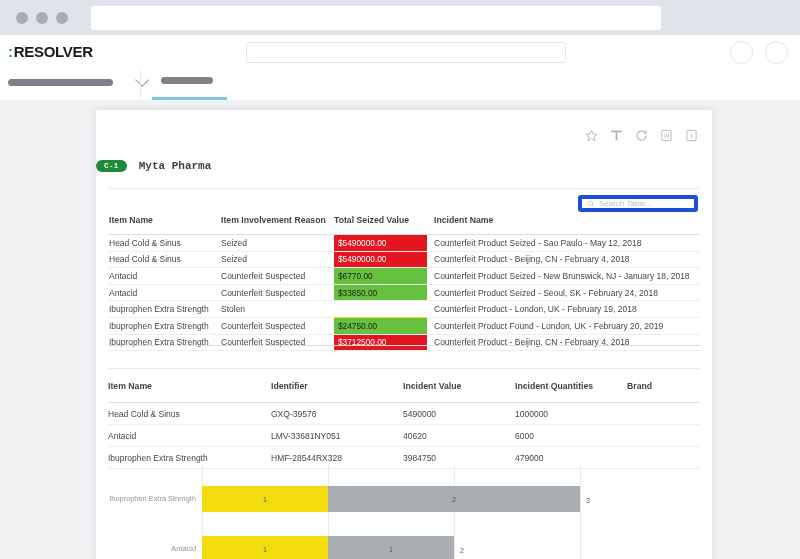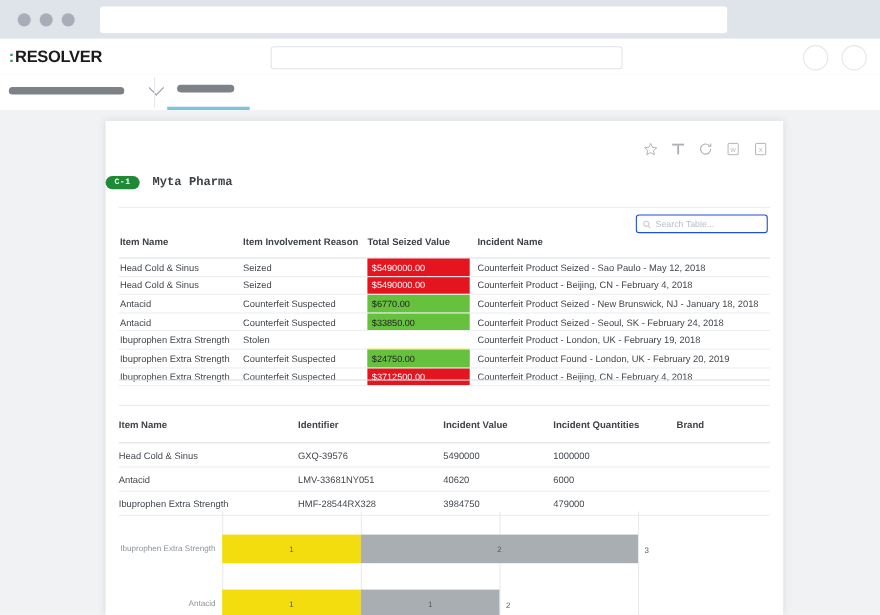--- a/index.html
+++ b/index.html
@@ -82,21 +82,21 @@
   .title-sep{position:absolute;left:12px;top:78px;width:592px;height:1px;background:#e9ebed;}
 
   
   .toolbar{position:absolute;right:14px;top:19px;display:flex;gap:12px;align-items:center;}
   .tb-ic{width:13px;height:13px;opacity:.55;display:block;}
   .tb-ic svg{display:block;}
 
   
   .tbl-search{
     position:absolute;right:14px;top:85px;width:120px;height:17px;
-    border:1px solid #1d4ed8;border-radius:3px;background:#fff;
+    border:4px solid #1d4ed8;border-radius:3px;background:#fff;
     display:flex;align-items:center;padding:0 5px;box-sizing:border-box;
   }
   .tbl-search svg{opacity:.45;margin-right:4px;flex:none;}
   .tbl-search span{font-size:8px;color:#b9bec4;}
 
   
   .t1{position:absolute;left:12px;top:105px;width:592px;}
   .t1 .hrow{display:flex;font-size:8.7px;color:#3f4349;font-weight:bold;padding-bottom:9px;}
   .t1 .hrow > div, .t1 .drow > div{box-sizing:border-box;}
   .c1{width:113px;padding-left:1px;}
@@ -122,21 +122,21 @@
   .t1-foot-line{position:absolute;left:12px;top:235px;width:592px;height:1px;background:#dcdfe3;}
   .sec-sep{position:absolute;left:12px;top:258px;width:592px;height:1px;background:#e9ebed;}
 
   
   .t2{position:absolute;left:12px;top:271px;width:592px;}
   .t2 .hrow{display:flex;font-size:8.7px;color:#3f4349;font-weight:bold;padding-bottom:11px;}
   .t2 .head-line{height:1px;background:#dcdfe3;}
   .t2 .drow{display:flex;font-size:8.5px;color:#42474d;height:21px;align-items:center;border-bottom:1px solid #eceef0;}
   .d1{width:163px;}
   .d2{width:132px;}
-  .d3{width:100px;}
+  .d3{width:112px;}
   .d4{width:112px;}
   .d5{flex:1;}
 
   
   .chart{position:absolute;left:12px;top:350px;width:592px;height:99px;overflow:hidden;}
   .grid-v{position:absolute;top:5px;width:1px;height:94px;background:#e8eaec;}
   .bar-row{position:absolute;left:0;height:26px;display:flex;align-items:center;}
   .bar-label{
     position:absolute;right:0;font-size:7.4px;color:#8e959c;white-space:nowrap;text-align:right;
   }

